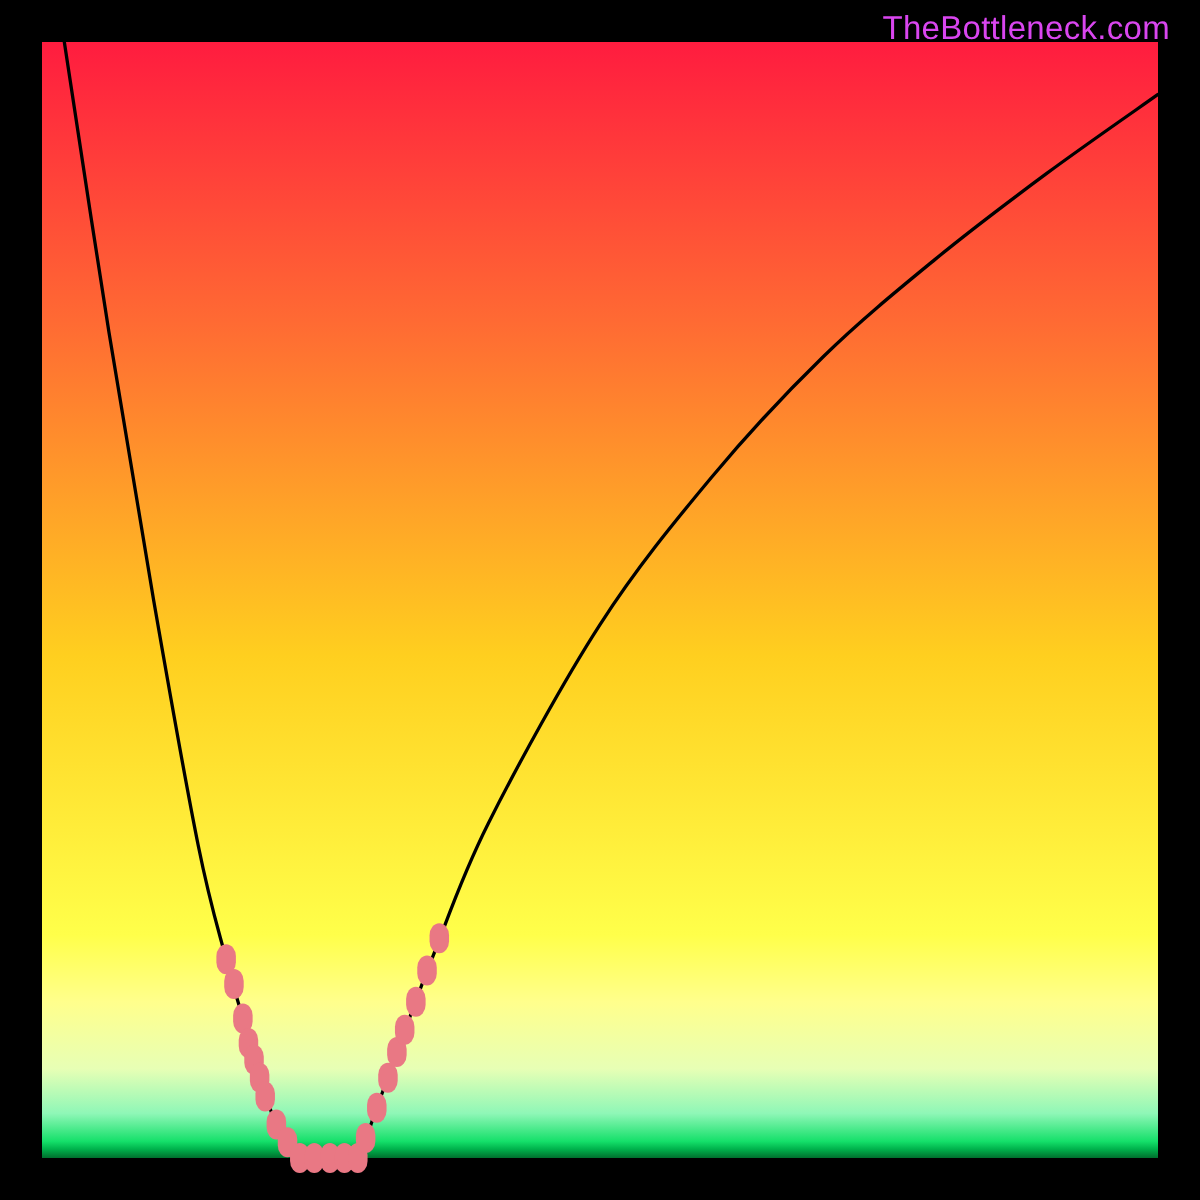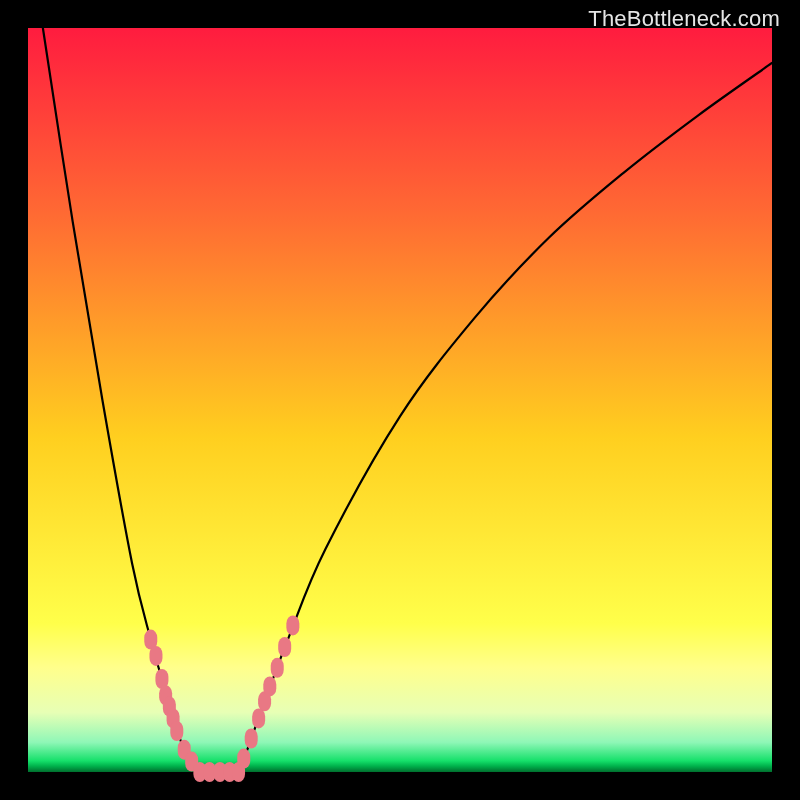--- a/index.html
+++ b/index.html
@@ -36,21 +36,21 @@
       #15e06a 98.5%,
       #00b24c 99.2%,
       #006f2e 100%
     );
   }
   .watermark {
     position: absolute;
     font-family: Arial, Helvetica, sans-serif;
     font-size: 22px;
     font-weight: 400;
-    color: #e5e5e5;
+    color: #d946ef;
     letter-spacing: 0.2px;
   }
   svg.curve {
     position: absolute;
     left: 0;
     top: 0;
     width: 744px;
     height: 744px;
     overflow: visible;
   }

